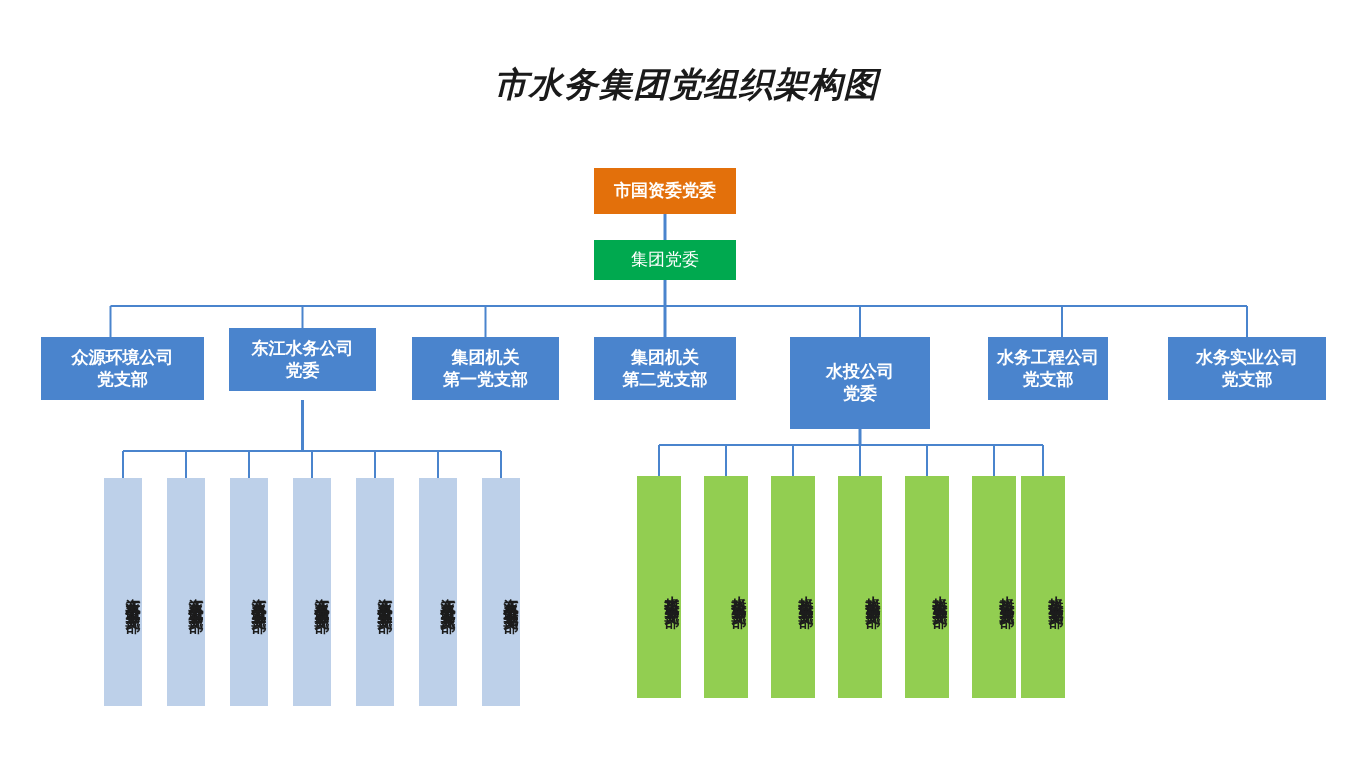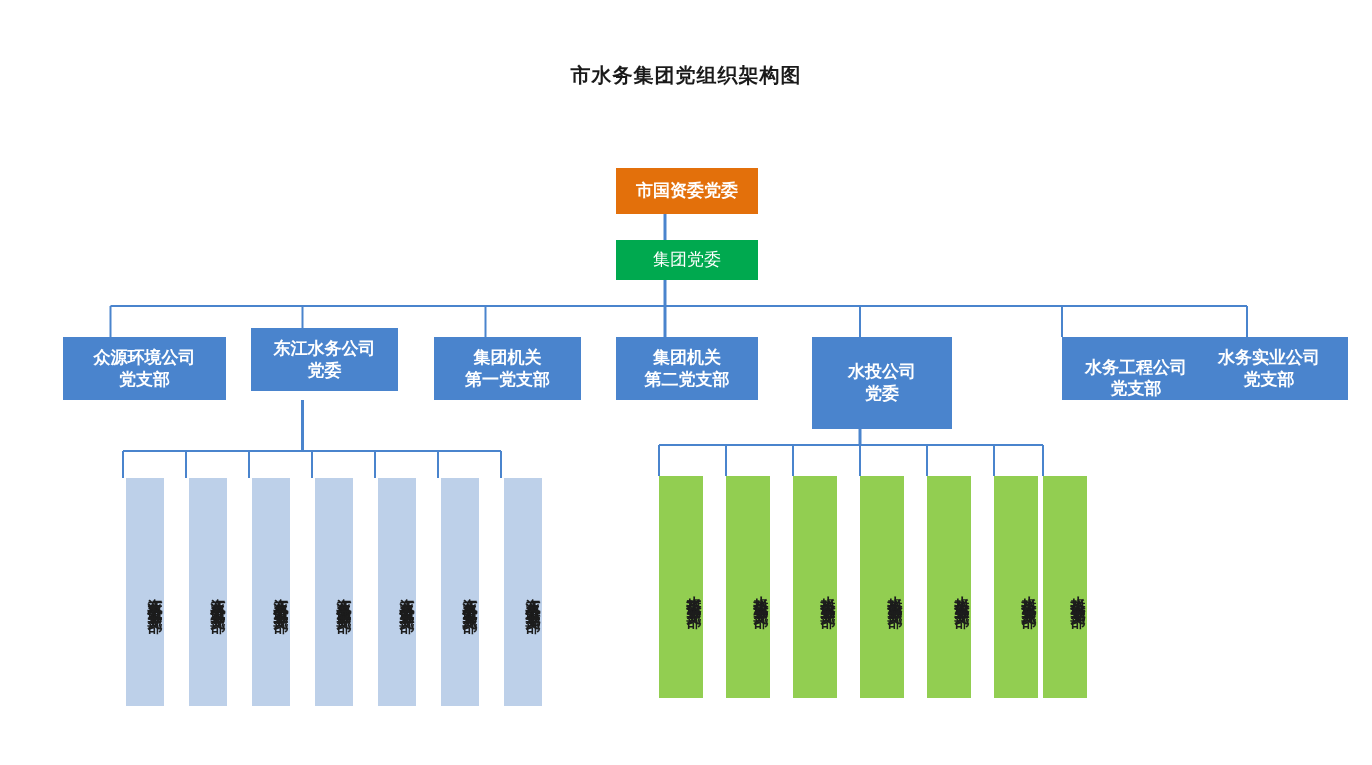--- a/index.html
+++ b/index.html
@@ -22,25 +22,26 @@
     height: 765px;
   }
 
   
   .chart-title {
     position: absolute;
     left: 0;
     top: 62px;
     width: 1372px;
     text-align: center;
-    font-size: 20px;
+    font-size: 34px;
     font-weight: bold;
     color: #1a1a1a;
     letter-spacing: 1px;
     font-family: "Liberation Serif", "DejaVu Serif", serif;
+    font-style: italic;
   }
 
   
   #connectors {
     position: absolute;
     left: 0;
     top: 0;
     width: 1372px;
     height: 765px;
     pointer-events: none;
@@ -48,21 +49,20 @@
 
   
   .node {
     position: absolute;
     box-sizing: border-box;
     display: flex;
     align-items: center;
     justify-content: center;
     text-align: center;
     line-height: 1.28;
-    margin-left: 22px;
   }
 
   .node-root {
     background: #E3700B;
     color: #ffffff;
     font-size: 17px;
     font-weight: bold;
   }
 
   .node-group {
@@ -172,21 +172,21 @@
 第一党支部</span>
       </div>
       <div class="node node-unit" style="left: 594px; top: 337px; width: 142px; height: 63px;">
         <span class="node-label">集团机关
 第二党支部</span>
       </div>
       <div class="node node-unit" style="left: 790px; top: 337px; width: 140px; height: 92px;">
         <span class="node-label">水投公司
 党委</span>
       </div>
-      <div class="node node-unit" style="left: 1040px; top: 337px; width: 148px; height: 63px; align-items: flex-end;">
+      <div class="node node-unit" style="left: 988px; top: 337px; width: 120px; height: 63px;">
         <span class="node-label">水务工程公司
 党支部</span>
       </div>
       <div class="node node-unit" style="left: 1168px; top: 337px; width: 158px; height: 63px;">
         <span class="node-label">水务实业公司
 党支部</span>
       </div>
       <div class="node node-branch-east" style="left: 104px; top: 478px; width: 38px; height: 228px;">
         <span class="node-label">东江水务公司第一党支部</span>
       </div>

